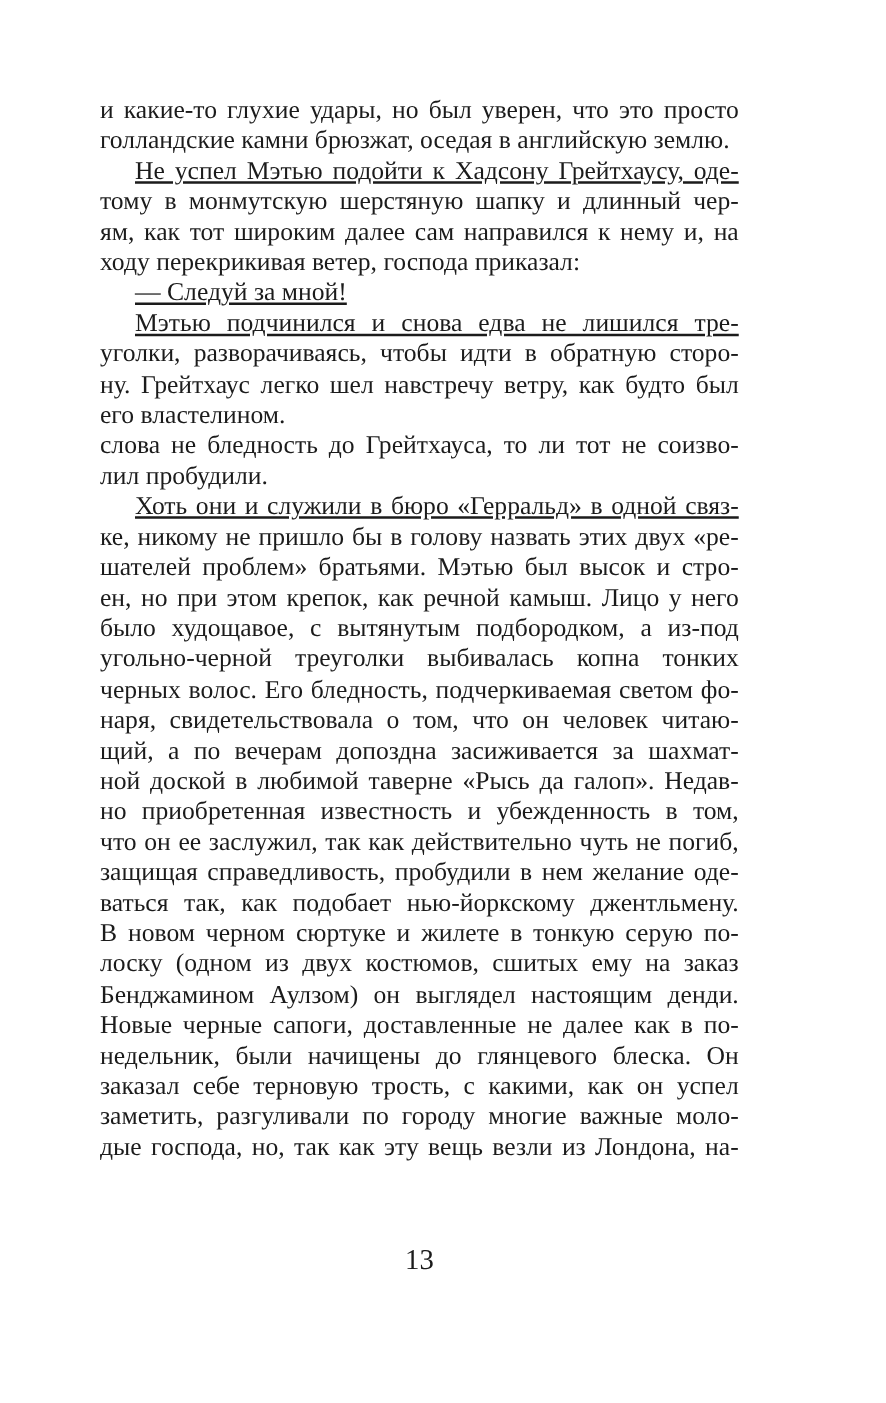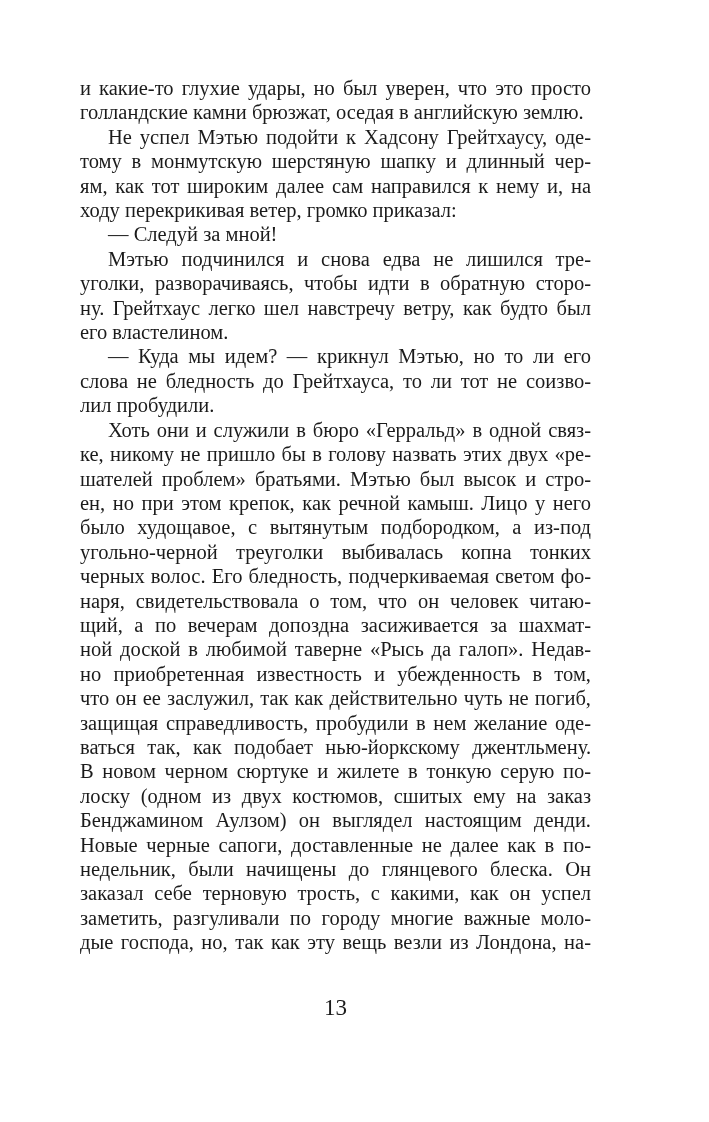--- a/index.html
+++ b/index.html
@@ -23,21 +23,21 @@
     top: 76px;
     width: 511px;
   }
   .line {
     font-size: 20.5px;
     line-height: 24.4px;
     text-align: justify;
     text-align-last: justify;
     white-space: normal;
   }
-  .line.indent { text-indent: 28px; }
+  .line.indent { text-indent: 28px; text-decoration: underline; }
   .line.end { text-align-last: left; }
   .page-number {
     position: absolute;
     left: 80px;
     top: 996px;
     width: 511px;
     text-align: center;
     font-size: 23px;
     line-height: 24px;
   }
@@ -45,27 +45,26 @@
 </head>
 <body>
 
 <div class="book-page">
   <div class="text-block" id="text-block">
       <div class="line">и какие-то глухие удары, но был уверен, что это просто</div>
       <div class="line end">голландские камни брюзжат, оседая в английскую землю.</div>
       <div class="line indent">Не успел Мэтью подойти к Хадсону Грейтхаусу, оде-</div>
       <div class="line">тому в монмутскую шерстяную шапку и длинный чер-</div>
       <div class="line">ям, как тот широким далее сам направился к нему и, на</div>
-      <div class="line end">ходу перекрикивая ветер, громко приказал:</div>
+      <div class="line end">ходу перекрикивая ветер, господа приказал:</div>
       <div class="line indent end">— Следуй за мной!</div>
       <div class="line indent">Мэтью подчинился и снова едва не лишился тре-</div>
       <div class="line">уголки, разворачиваясь, чтобы идти в обратную сторо-</div>
       <div class="line">ну. Грейтхаус легко шел навстречу ветру, как будто был</div>
       <div class="line end">его властелином.</div>
-      <div class="line indent">— Куда мы идем? — крикнул Мэтью, но то ли его</div>
       <div class="line">слова не бледность до Грейтхауса, то ли тот не соизво-</div>
       <div class="line end">лил пробудили.</div>
       <div class="line indent">Хоть они и служили в бюро «Герральд» в одной связ-</div>
       <div class="line">ке, никому не пришло бы в голову назвать этих двух «ре-</div>
       <div class="line">шателей проблем» братьями. Мэтью был высок и стро-</div>
       <div class="line">ен, но при этом крепок, как речной камыш. Лицо у него</div>
       <div class="line">было худощавое, с вытянутым подбородком, а из-под</div>
       <div class="line">угольно-черной треуголки выбивалась копна тонких</div>
       <div class="line">черных волос. Его бледность, подчеркиваемая светом фо-</div>
       <div class="line">наря, свидетельствовала о том, что он человек читаю-</div>

